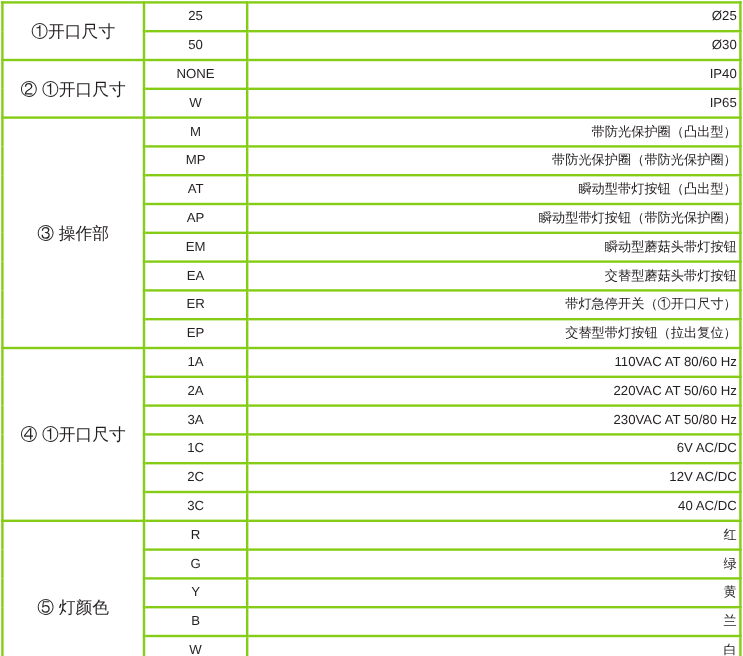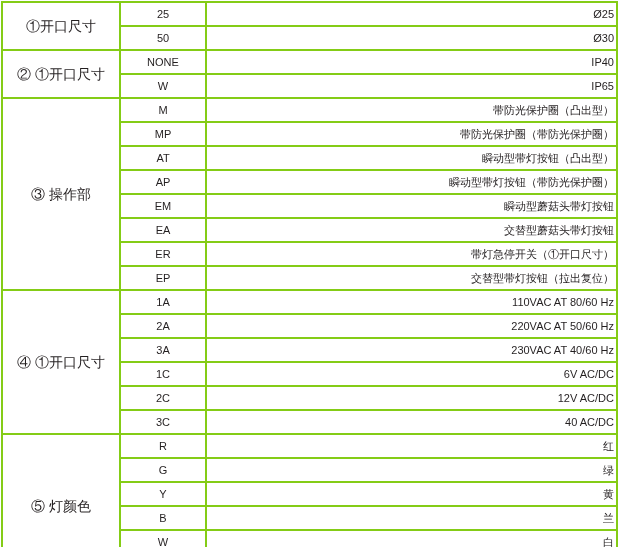--- a/index.html
+++ b/index.html
@@ -111,21 +111,21 @@
         <td class="group" rowspan="6">④ ①开口尺寸</td>
         <td class="code">1A</td>
         <td class="desc">110VAC AT 80/60 Hz</td>
       </tr>
       <tr>
         <td class="code">2A</td>
         <td class="desc">220VAC AT 50/60 Hz</td>
       </tr>
       <tr>
         <td class="code">3A</td>
-        <td class="desc">230VAC AT 40/60 Hz</td>
+        <td class="desc">230VAC AT 50/80 Hz</td>
       </tr>
       <tr>
         <td class="code">1C</td>
         <td class="desc">6V AC/DC</td>
       </tr>
       <tr>
         <td class="code">2C</td>
         <td class="desc">12V AC/DC</td>
       </tr>
       <tr>

